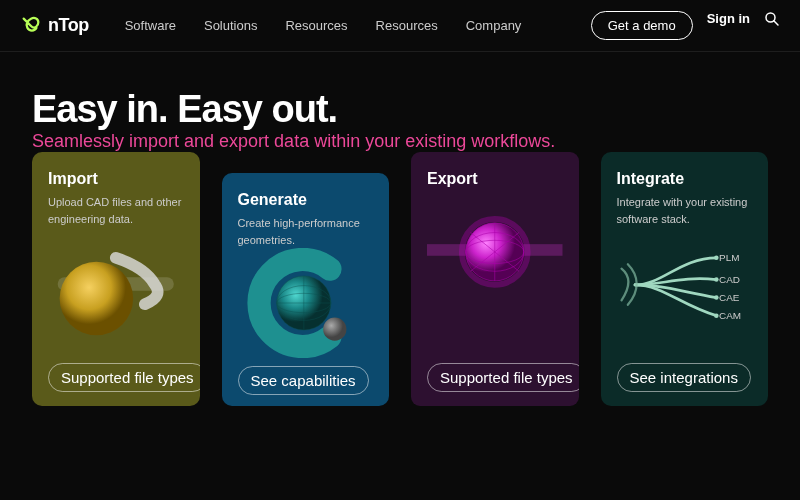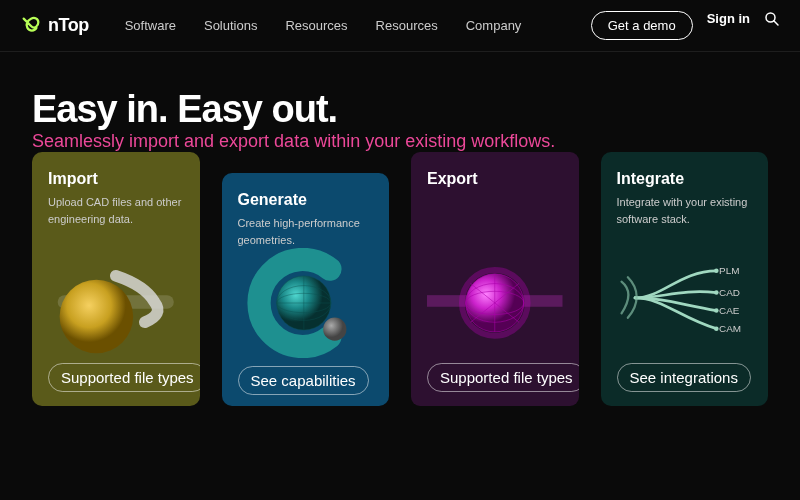--- a/index.html
+++ b/index.html
@@ -136,21 +136,21 @@
       cursor: pointer;
       background: transparent;
       white-space: nowrap;
       align-self: flex-start;
     }
 
     
     .card-visual {
       flex: 1;
       display: flex;
-      align-items: flex-end;
+      align-items: flex-start;
       justify-content: center;
       position: relative;
     }
 
     .card-bottom {
       margin-top: 8px;
     }
   </style>
 </head>
 <body>

